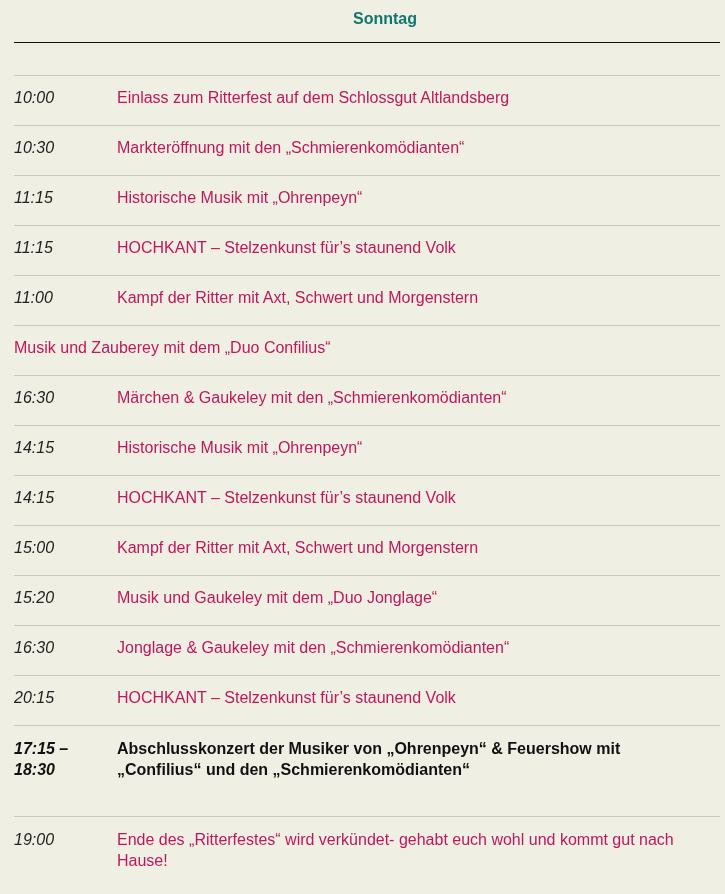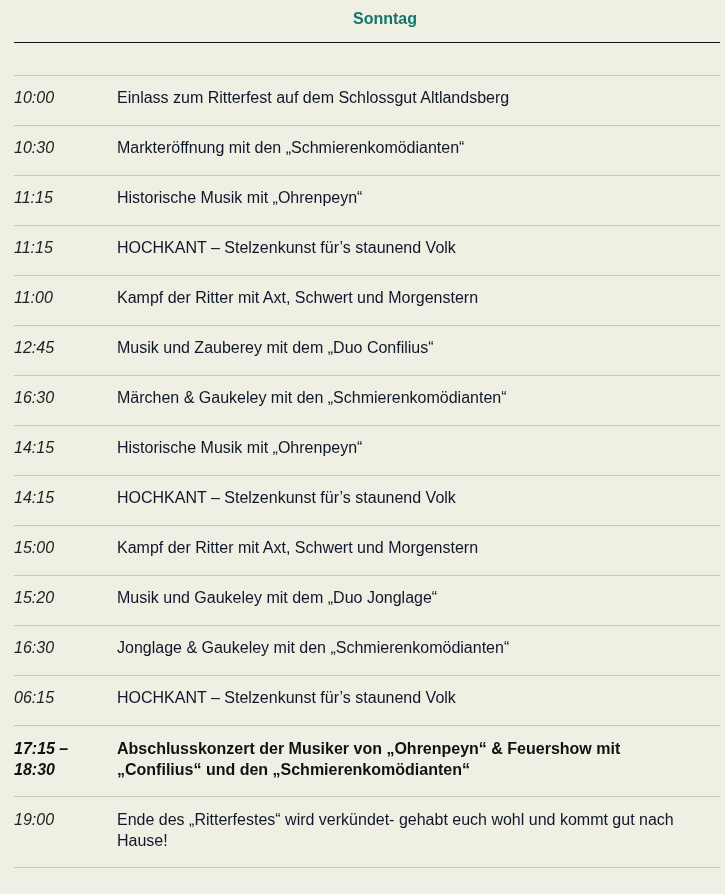--- a/index.html
+++ b/index.html
@@ -15,23 +15,23 @@
     display:flex; align-items:center; justify-content:center;
   }
   .head .title { font-weight:bold; font-size:16px; color:#0f766e; margin-left:36px; margin-top:-4px; }
   .spacer { height:32px; border-bottom:1px solid #c9c8bd; }
   .row {
     display:flex; border-bottom:1px solid #c9c8bd;
     min-height:50px; box-sizing:border-box;
     padding-top:11px; padding-bottom:2px;
   }
   .time { width:103px; font-style:italic; font-size:16px; line-height:21px; color:#222; flex:none; }
-  .desc { font-size:16px; line-height:21px; color:#0f172a; width:560px; }
+  .desc { font-size:16px; line-height:21px; color:#be185d; width:560px; }
   .row.bold .time, .row.bold .desc { font-weight:bold; color:#111; }
-  .row.multi { padding-top:12px; padding-bottom:16px; }
+  .row.multi { padding-top:12px; padding-bottom:36px; }
 </style>
 </head>
 <body>
 
 <div class="wrap">
   <div class="head">
     <span class="title">Sonntag</span>
   </div>
   <div class="spacer"></div>
 
@@ -49,21 +49,20 @@
     </div>
   <div class="row">
       <div class="time">11:15</div>
       <div class="desc">HOCHKANT – Stelzenkunst für’s staunend Volk</div>
     </div>
   <div class="row">
       <div class="time">11:00</div>
       <div class="desc">Kampf der Ritter mit Axt, Schwert und Morgenstern</div>
     </div>
   <div class="row">
-      <div class="time">12:45</div>
       <div class="desc">Musik und Zauberey mit dem „Duo Confilius“</div>
     </div>
   <div class="row">
       <div class="time">16:30</div>
       <div class="desc">Märchen &amp; Gaukeley mit den „Schmierenkomödianten“</div>
     </div>
   <div class="row">
       <div class="time">14:15</div>
       <div class="desc">Historische Musik mit „Ohrenpeyn“</div>
     </div>
@@ -77,21 +76,21 @@
     </div>
   <div class="row">
       <div class="time">15:20</div>
       <div class="desc">Musik und Gaukeley mit dem „Duo Jonglage“</div>
     </div>
   <div class="row">
       <div class="time">16:30</div>
       <div class="desc">Jonglage &amp; Gaukeley mit den „Schmierenkomödianten“</div>
     </div>
   <div class="row">
-      <div class="time">06:15</div>
+      <div class="time">20:15</div>
       <div class="desc">HOCHKANT – Stelzenkunst für’s staunend Volk</div>
     </div>
   <div class="row bold multi">
       <div class="time" style="width:90px;margin-right:13px;">17:15 – 18:30</div>
       <div class="desc">Abschlusskonzert der Musiker von „Ohrenpeyn“ &amp; Feuershow mit „Confilius“ und den „Schmierenkomödianten“</div>
     </div>
   <div class="row multi">
       <div class="time">19:00</div>
       <div class="desc">Ende des „Ritterfestes“ wird verkündet- gehabt euch wohl und kommt gut nach Hause!</div>
     </div>

